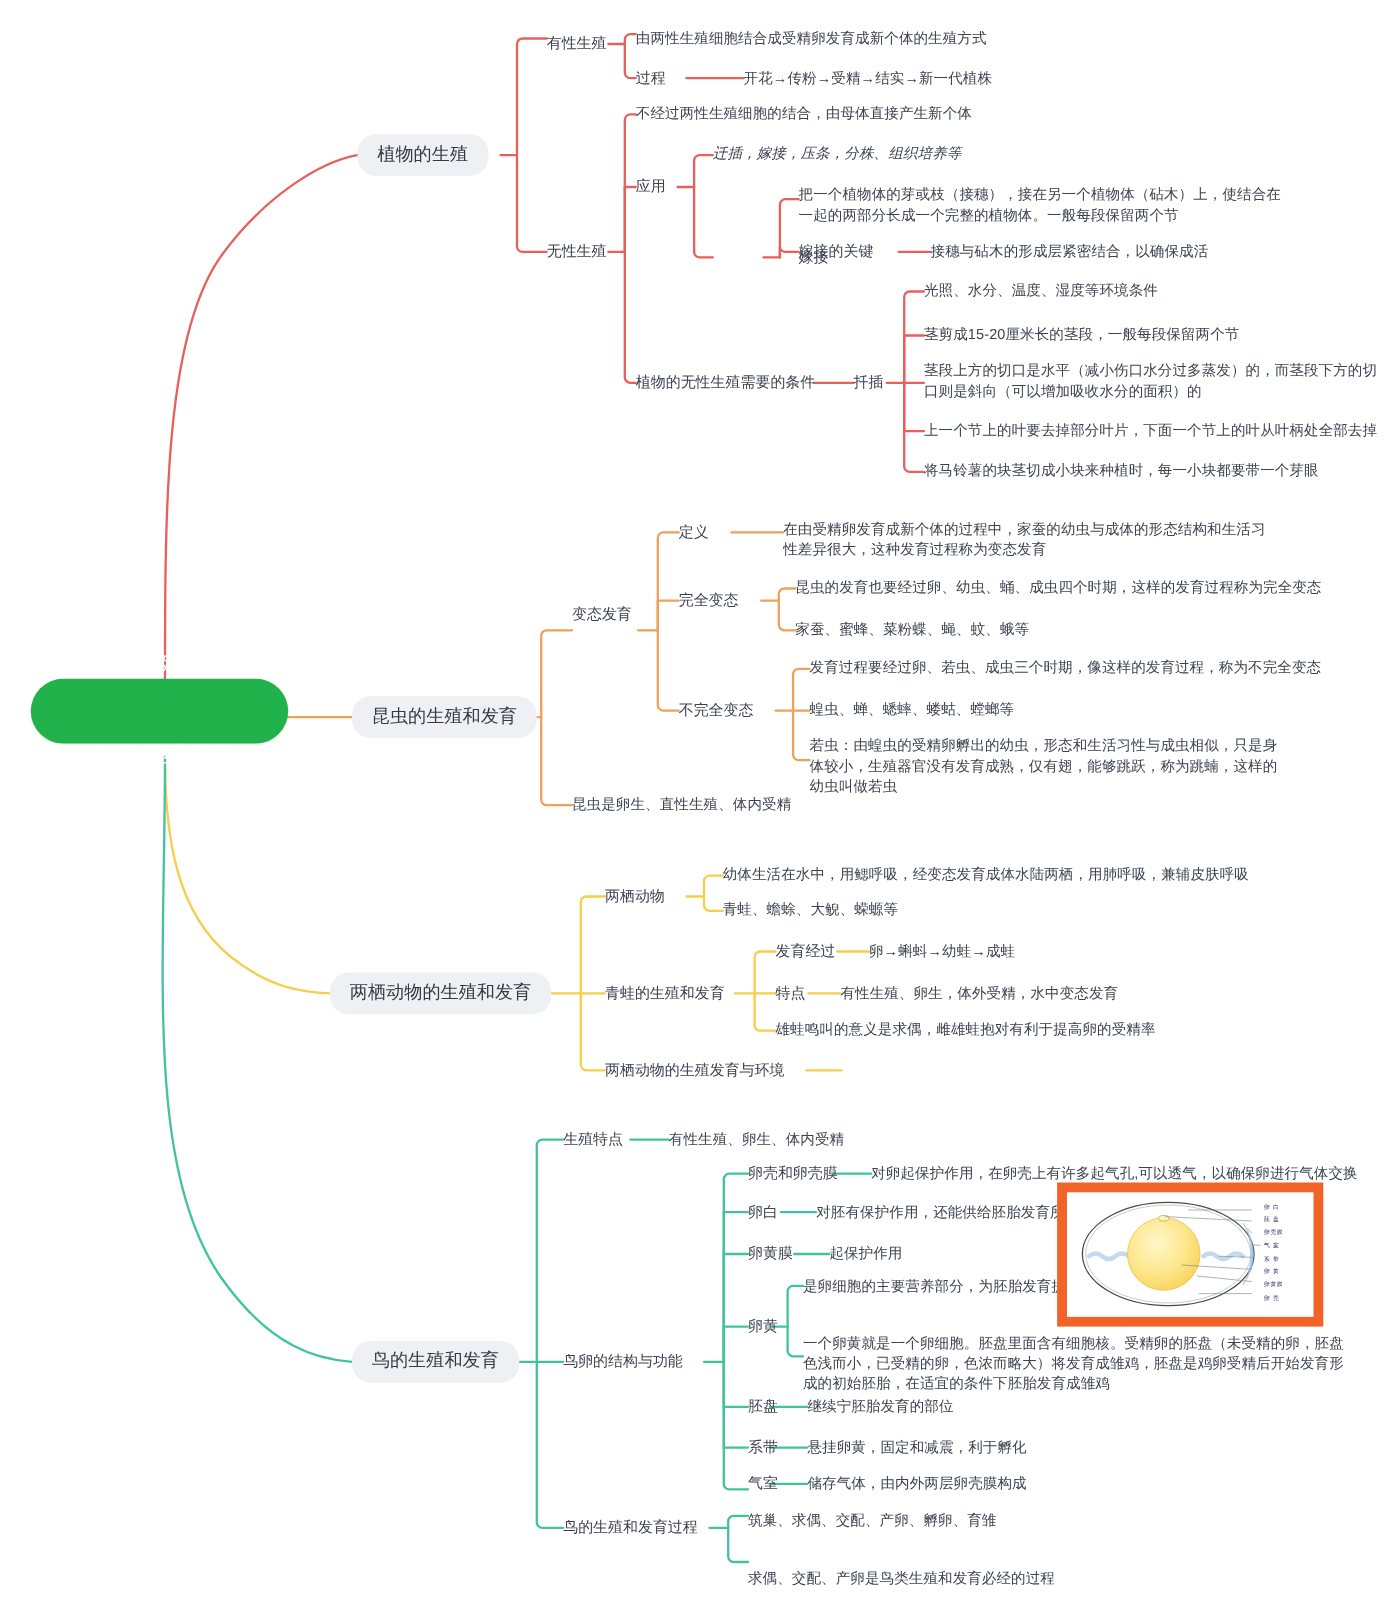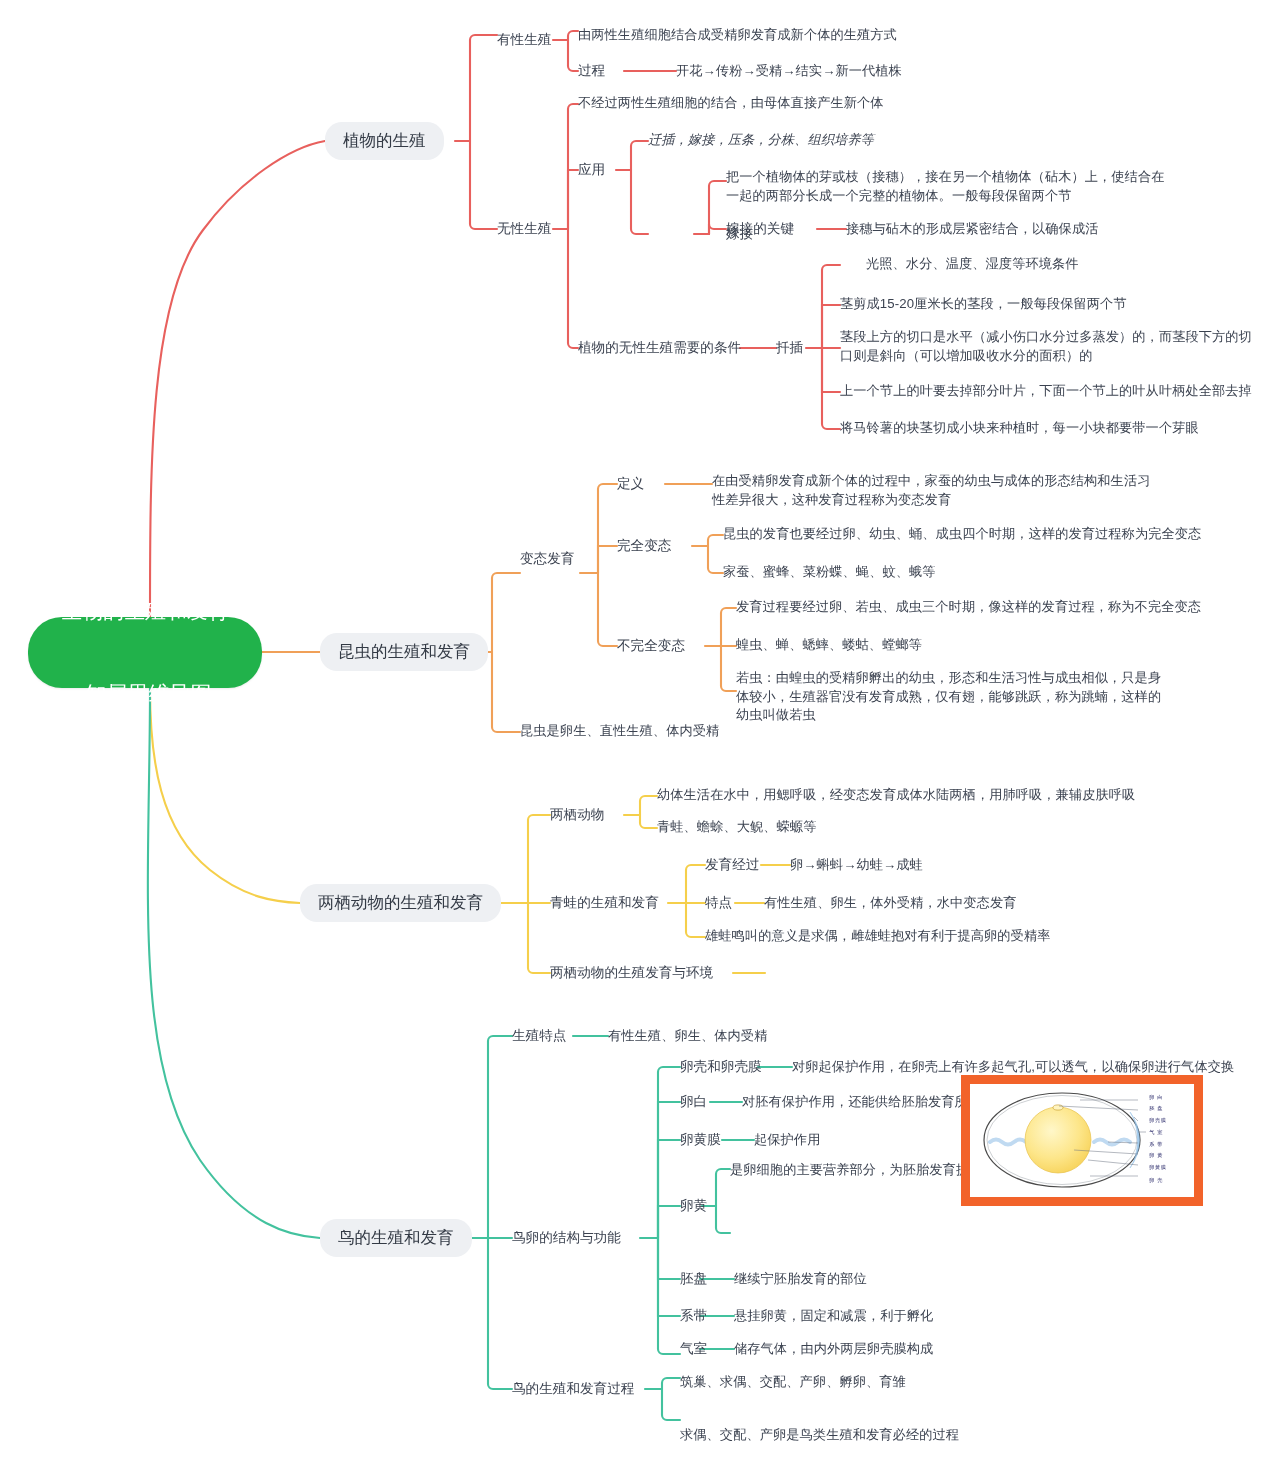--- a/index.html
+++ b/index.html
@@ -158,21 +158,21 @@
         <path d="M700,1316 H734"></path>
         <path d="M700,1349 H734"></path>
 
         <path d="M645,1389 H662"></path>
         <path d="M662,1389 V1383 a5,5 0 0 1 5,-5 H680"></path>
         <path d="M662,1389 V1415 a5,5 0 0 0 5,5 H680"></path>
       </g>
     </g>
   </svg>
 
-  <div class="node root" style="left:28px;top:617px;width:234px;height:71px;">
+  <div class="node root" style="left:28px;top:617px;width:234px;height:59px;">
     <div>
       <div>生物的生殖和发育</div>
       <div>-知犀思维导图</div>
     </div>
   </div>
 
   <div class="node branch" style="left:325px;top:122px;"><span>植物的生殖</span></div>
 
   <div class="node branch" style="left:320px;top:633px;"><span>昆虫的生殖和发育</span></div>
 
@@ -189,21 +189,21 @@
   <div class="node leaf" style="left:578px;top:94px;">不经过两性生殖细胞的结合，由母体直接产生新个体</div>
   <div class="node mid" style="left:578px;top:160px;">应用</div>
   <div class="node leaf" style="left:648px;top:131px;font-style:italic;">迁插，嫁接，压条，分株、组织培养等</div>
   <div class="node mid" style="left:726px;top:224px;">嫁接</div>
   <div class="node leaf wrap" style="left:726px;top:168px;width:440px;">把一个植物体的芽或枝（接穗），接在另一个植物体（砧木）上，使结合在一起的两部分长成一个完整的植物体。一般每段保留两个节</div>
   <div class="node mid" style="left:726px;top:219px;">嫁接的关键</div>
   <div class="node leaf" style="left:846px;top:220px;">接穗与砧木的形成层紧密结合，以确保成活</div>
 
   <div class="node mid" style="left:578px;top:338px;">植物的无性生殖需要的条件</div>
   <div class="node mid" style="left:776px;top:338px;">扦插</div>
-  <div class="node leaf" style="left:840px;top:255px;margin-left:26px;">光照、水分、温度、湿度等环境条件</div>
+  <div class="node leaf" style="left:840px;top:255px;">光照、水分、温度、湿度等环境条件</div>
   <div class="node leaf" style="left:840px;top:295px;">茎剪成15-20厘米长的茎段，一般每段保留两个节</div>
   <div class="node leaf wrap" style="left:840px;top:328px;width:415px;">茎段上方的切口是水平（减小伤口水分过多蒸发）的，而茎段下方的切口则是斜向（可以增加吸收水分的面积）的</div>
   <div class="node leaf" style="left:840px;top:382px;">上一个节上的叶要去掉部分叶片，下面一个节上的叶从叶柄处全部去掉</div>
   <div class="node leaf" style="left:840px;top:419px;">将马铃薯的块茎切成小块来种植时，每一小块都要带一个芽眼</div>
 
   <div class="node mid" style="left:520px;top:549px;">变态发育</div>
   <div class="node mid" style="left:617px;top:474px;">定义</div>
   <div class="node leaf wrap" style="left:712px;top:472px;width:450px;">在由受精卵发育成新个体的过程中，家蚕的幼虫与成体的形态结构和生活习性差异很大，这种发育过程称为变态发育</div>
 
   <div class="node mid" style="left:617px;top:536px;">完全变态</div>
@@ -239,20 +239,21 @@
   <div class="node leaf" style="left:792px;top:1058px;">对卵起保护作用，在卵壳上有许多起气孔,可以透气，以确保卵进行气体交换</div>
 
   <div class="node mid" style="left:680px;top:1092px;">卵白</div>
   <div class="node leaf" style="left:742px;top:1093px;">对胚有保护作用，还能供给胚胎发育所的养料和水分</div>
 
   <div class="node mid" style="left:680px;top:1130px;">卵黄膜</div>
   <div class="node leaf" style="left:754px;top:1131px;">起保护作用</div>
 
   <div class="node mid" style="left:680px;top:1196px;">卵黄</div>
   <div class="node leaf" style="left:730px;top:1161px;">是卵细胞的主要营养部分，为胚胎发育提供营养</div>
+  <div class="node leaf wrap" style="left:730px;top:1212px;width:500px;">一个卵黄就是一个卵细胞。胚盘里面含有细胞核。受精卵的胚盘（未受精的卵，胚盘色浅而小，已受精的卵，色浓而略大）将发育成雏鸡，胚盘是鸡卵受精后开始发育形成的初始胚胎，在适宜的条件下胚胎发育成雏鸡</div>
 
   <div class="node mid" style="left:680px;top:1269px;">胚盘</div>
   <div class="node leaf" style="left:734px;top:1270px;">继续宁胚胎发育的部位</div>
 
   <div class="node mid" style="left:680px;top:1306px;">系带</div>
   <div class="node leaf" style="left:734px;top:1307px;">悬挂卵黄，固定和减震，利于孵化</div>
 
   <div class="node mid" style="left:680px;top:1339px;">气室</div>
   <div class="node leaf" style="left:734px;top:1340px;">储存气体，由内外两层卵壳膜构成</div>
 

